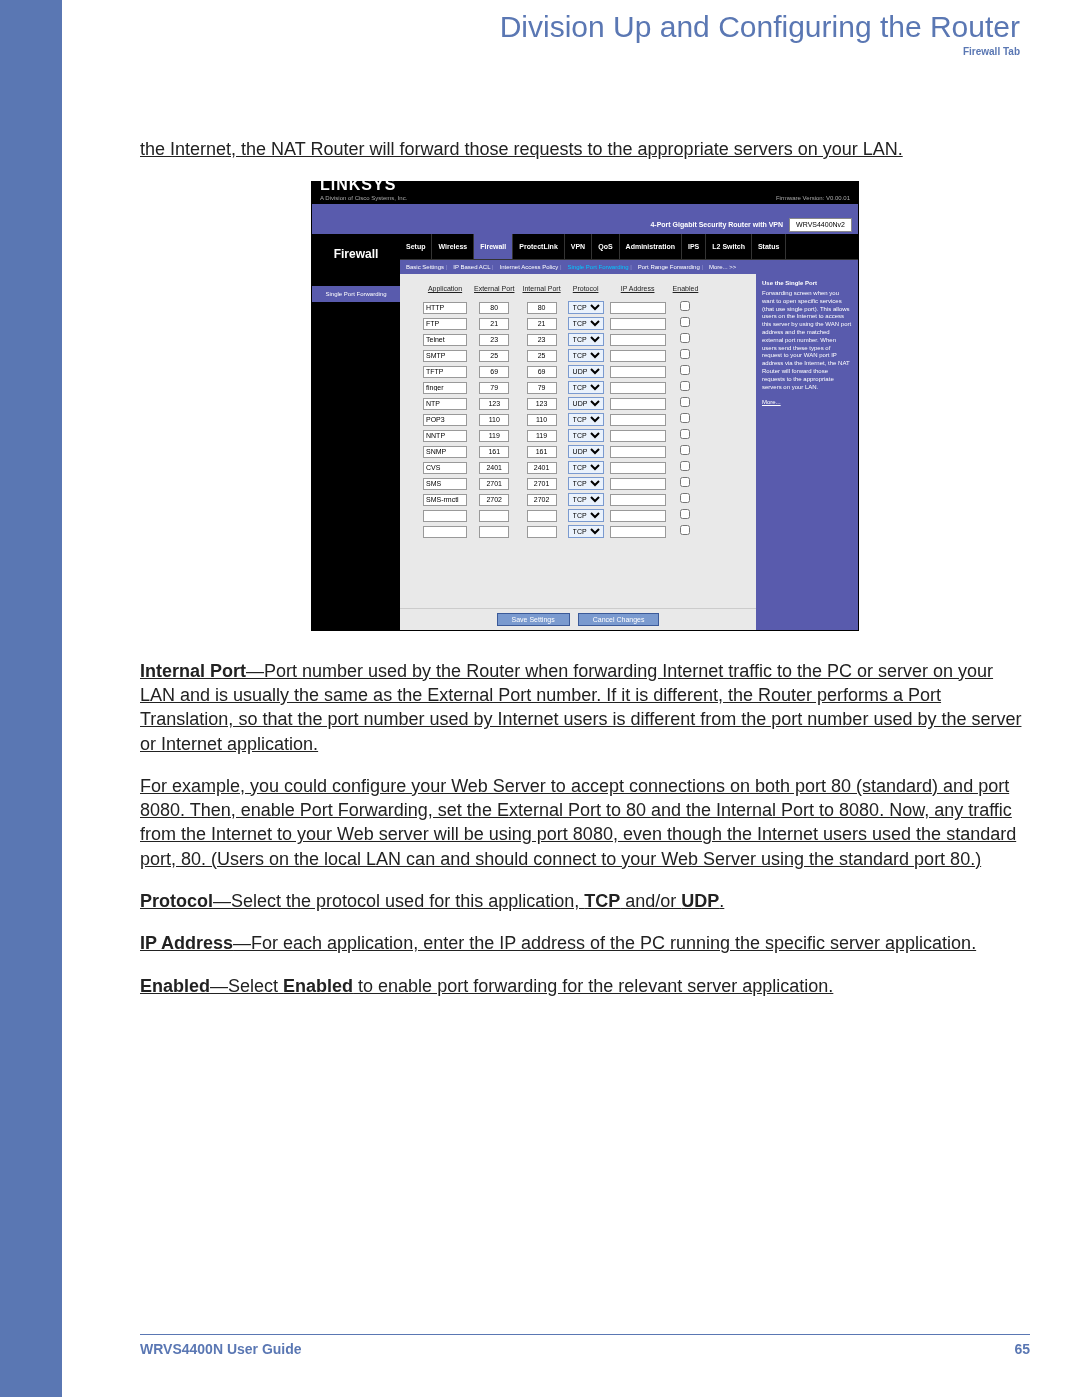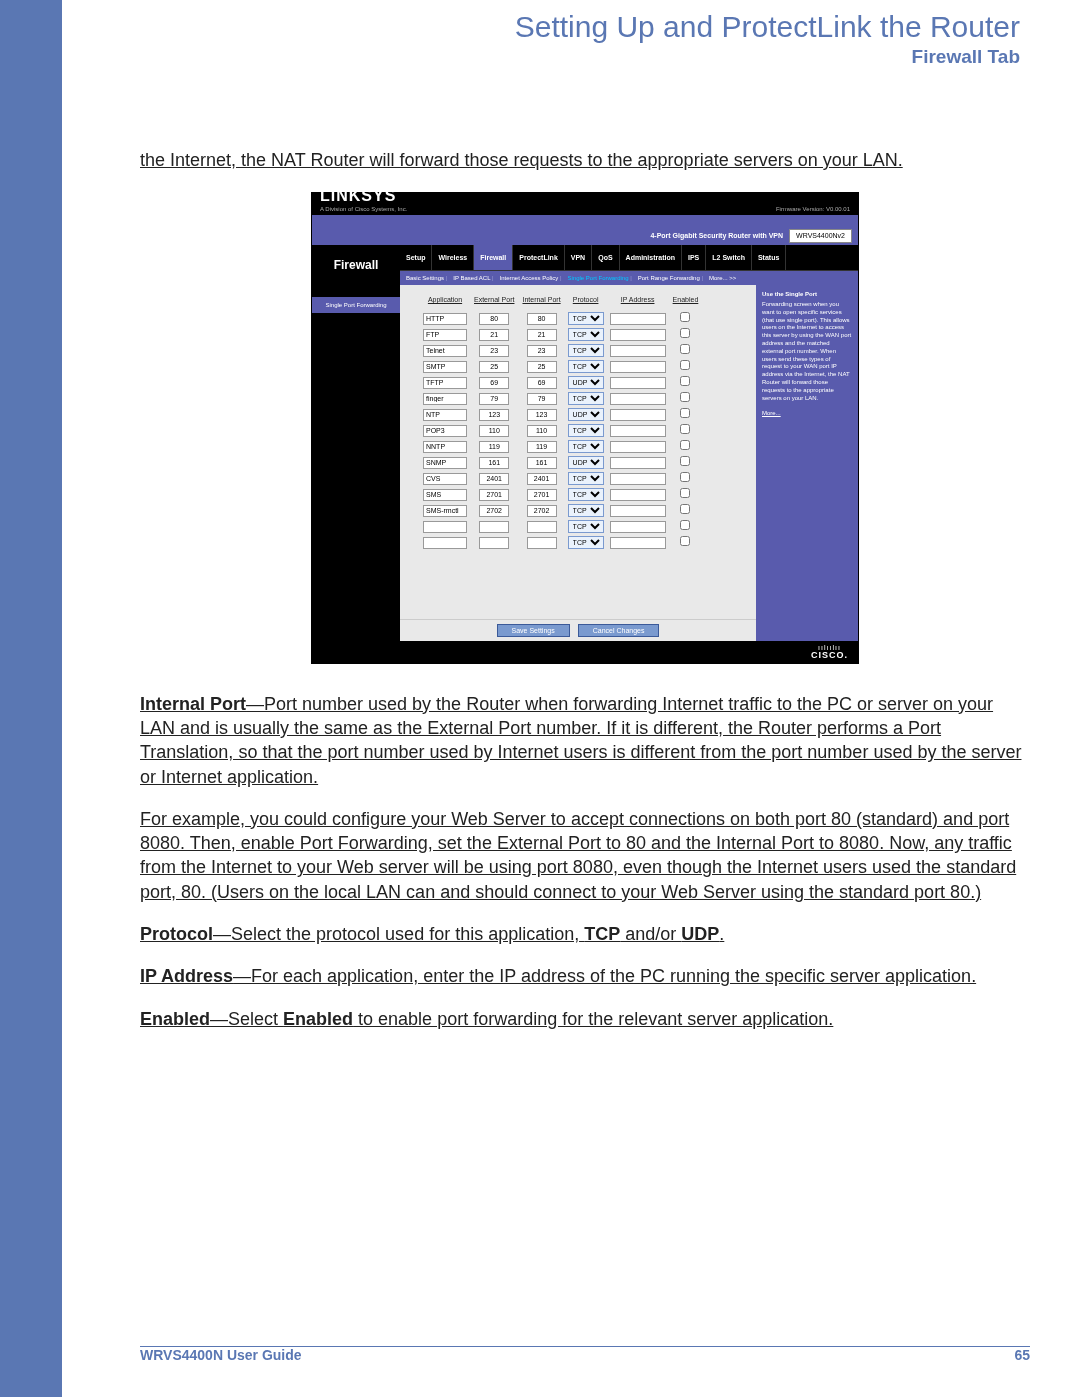--- a/index.html
+++ b/index.html
@@ -30,21 +30,21 @@
     color: #5a77b3;
     font-size: 30px;
     font-weight: 300;
     text-align: right;
     padding-top: 10px;
     padding-right: 10px;
     margin: 0;
   }
   .tab-label {
     color: #5a77b3;
-    font-size: 19px;
+    font-size: 10px;
     font-weight: 700;
     text-align: right;
     padding-right: 10px;
     margin-top: 2px;
   }
   .body-text {
     font-size: 18px;
     line-height: 1.35;
     color: #222;
     margin-top: 80px;
@@ -214,38 +214,39 @@
     display: flex;
     justify-content: flex-end;
     padding: 3px 10px 3px;
     color: #fff;
   }
   .cisco-logo { text-align: center; font-size: 7px; line-height:1; }
   .cisco-bars { letter-spacing: 1px; }
   .cisco-text { font-weight: 700; font-size: 9px; letter-spacing: 1px; }
   .footer {
     position: absolute;
-    bottom: 34px;
+    bottom: 40px;
     left: 78px;
     right: 50px;
     border-top: 1px solid #5a77b3;
+    padding-top: 6px;
     display: flex;
     justify-content: space-between;
     color: #5a77b3;
     font-size: 14px;
     font-weight: 700;
   }
 </style>
 </head>
 <body>
 
 <div class="page">
   <div class="side-stripe"></div>
   <div class="content">
-    <h1 class="chapter-title">Setting Up and ProtectLink the Router</h1>
+    <h1 class="chapter-title">Division Up and Configuring the Router</h1>
     <div class="tab-label">Firewall Tab</div>
 
     <div class="body-text">
       <p>the Internet, the NAT Router will forward those requests to the appropriate servers on your LAN.</p>
 
       <div class="screenshot">
         <div class="ss-top">
           <div>
             <span class="ss-logo">LINKSYS</span>
             <span class="ss-sublogo">A Division of Cisco Systems, Inc.</span>
@@ -431,26 +432,20 @@
               </div>
             </div>
             <div style="display:flex; background:#595bad;">
               <div class="ss-save-row" style="flex:1; margin-right:102px;">
                 <button class="ss-btn">Save Settings</button>
                 <button class="ss-btn">Cancel Changes</button>
               </div>
             </div>
           </div>
         </div>
-        <div class="ss-bottom">
-          <div class="cisco-logo">
-            <div class="cisco-bars">ıılıılıı</div>
-            <div class="cisco-text">CISCO.</div>
-          </div>
-        </div>
       </div>
 
       <p><b>Internal Port</b><span>—Port number used by the Router when forwarding Internet traffic to the PC or server on your LAN and is usually the same as the External Port number. If it is different, the Router performs a Port Translation, so that the port number used by Internet users is different from the port number used by the server or Internet application.</span></p>
       <p>For example, you could configure your Web Server to accept connections on both port 80 (standard) and port 8080. Then, enable Port Forwarding, set the External Port to 80 and the Internal Port to 8080. Now, any traffic from the Internet to your Web server will be using port 8080, even though the Internet users used the standard port, 80. (Users on the local LAN can and should connect to your Web Server using the standard port 80.)</p>
       <p><b>Protocol</b><span>—Select the protocol used for this application, </span><b>TCP</b><span> and/or </span><b>UDP</b><span>.</span></p>
       <p><b>IP Address</b><span>—For each application, enter the IP address of the PC running the specific server application.</span></p>
       <p><b>Enabled</b><span>—Select </span><b>Enabled</b><span> to enable port forwarding for the relevant server application.</span></p>
     </div>
 
     <div class="footer">

